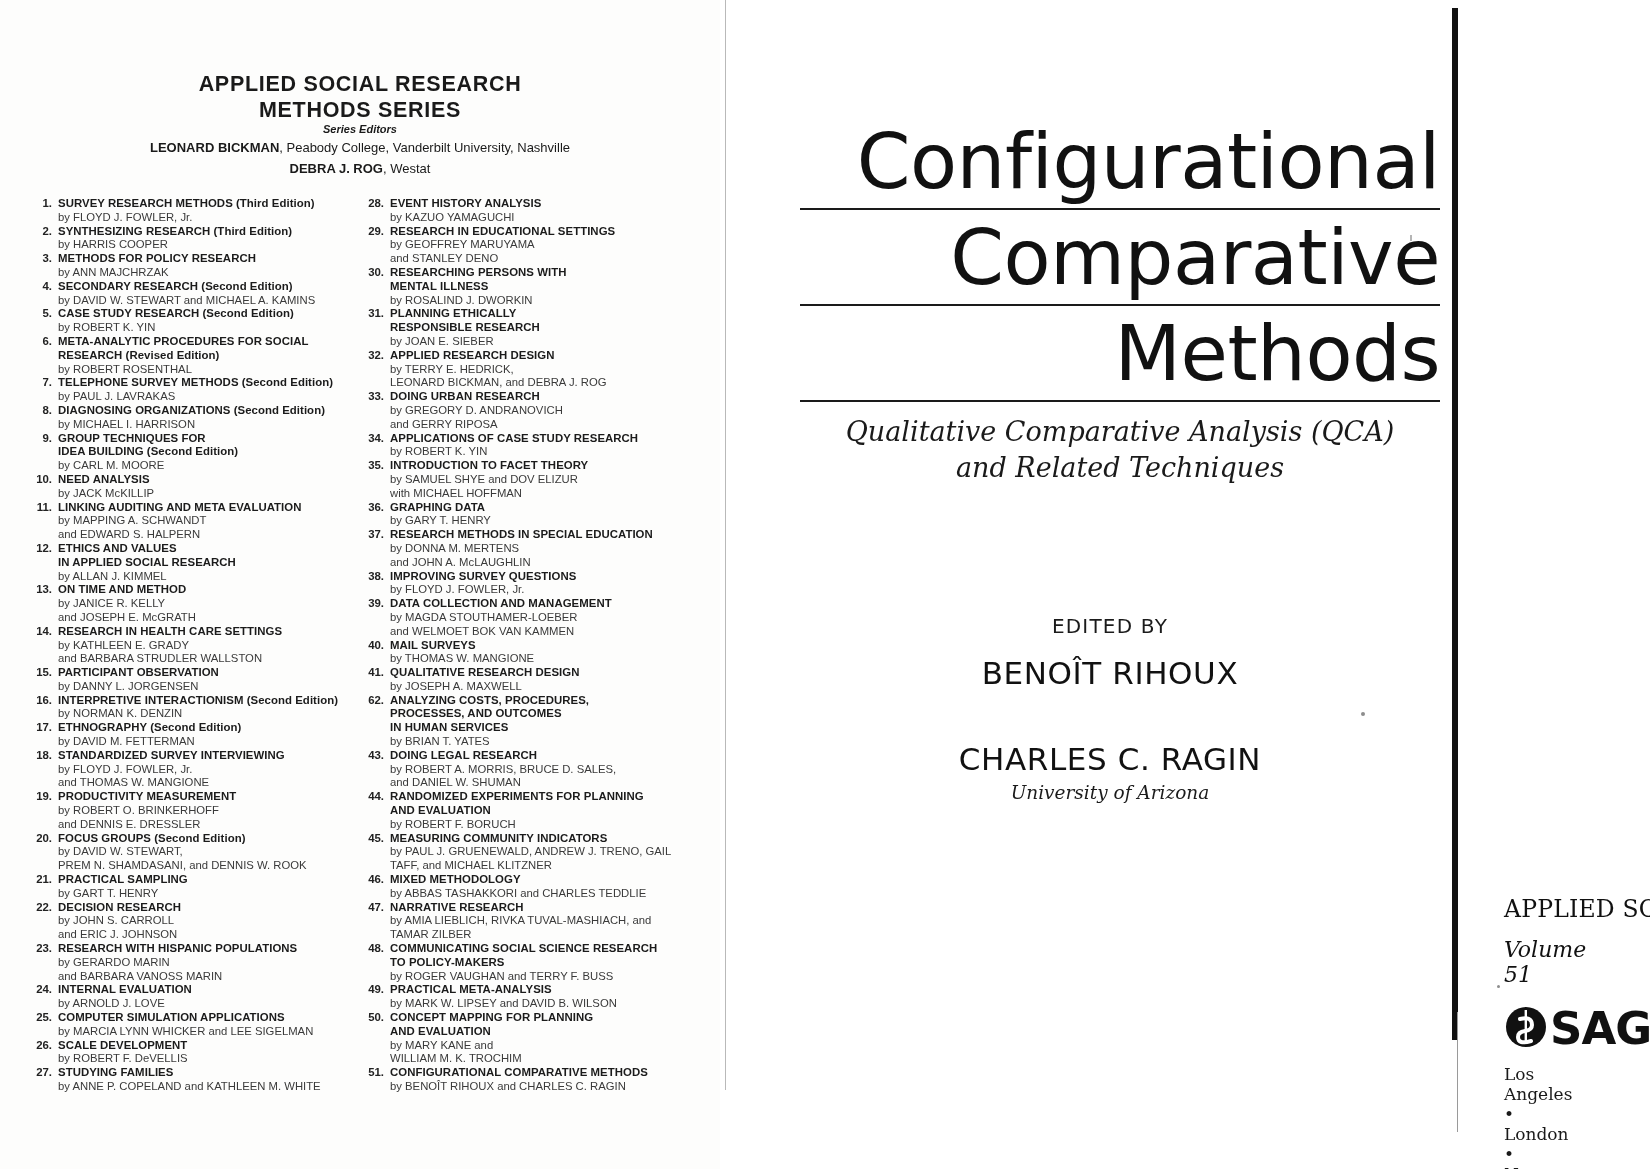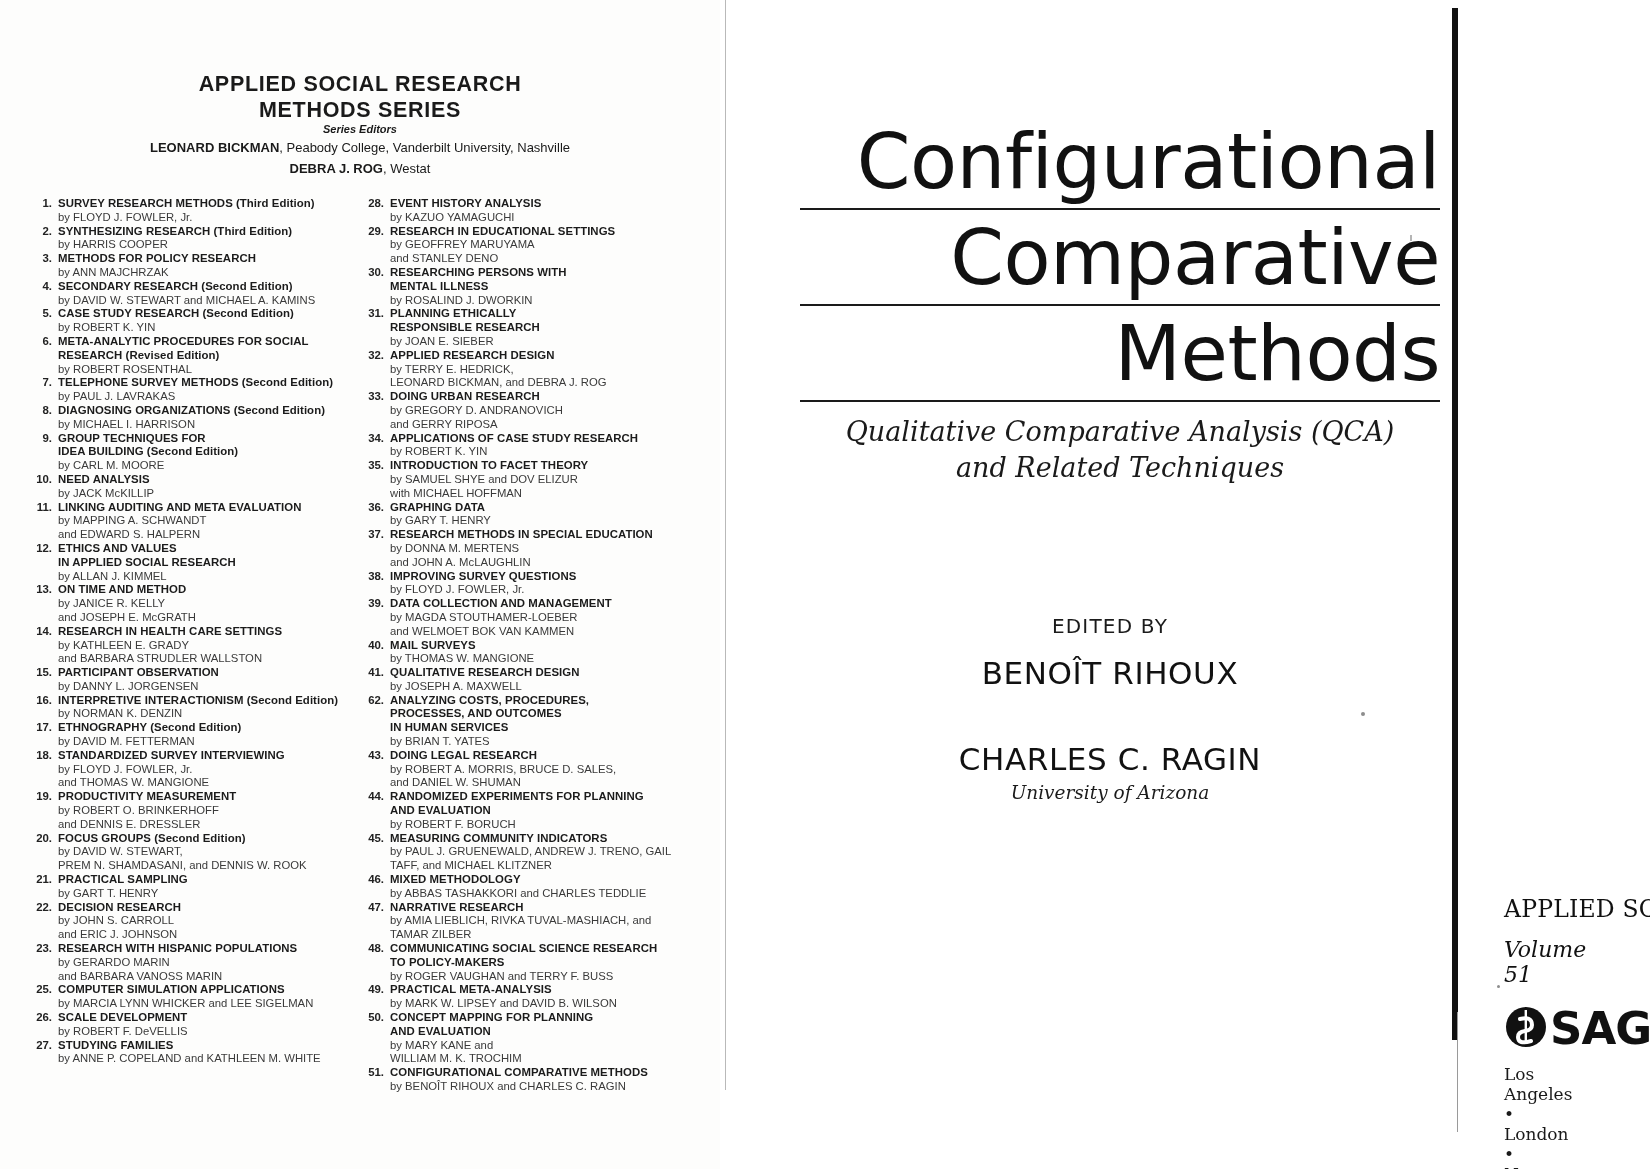--- a/index.html
+++ b/index.html
@@ -445,20 +445,27 @@
               <div class="cat-author">by JOHN S. CARROLL</div>
               <div class="cat-author">and ERIC J. JOHNSON</div>
             </div>
           </div>
           <div class="cat-item">
             <div class="cat-num">23.</div>
             <div class="cat-body">
               <div class="cat-title">RESEARCH WITH HISPANIC POPULATIONS</div>
               <div class="cat-author">by GERARDO MARIN</div>
               <div class="cat-author">and BARBARA VANOSS MARIN</div>
+            </div>
+          </div>
+          <div class="cat-item">
+            <div class="cat-num">24.</div>
+            <div class="cat-body">
+              <div class="cat-title">INTERNAL EVALUATION</div>
+              <div class="cat-author">by ARNOLD J. LOVE</div>
             </div>
           </div>
           <div class="cat-item">
             <div class="cat-num">25.</div>
             <div class="cat-body">
               <div class="cat-title">COMPUTER SIMULATION APPLICATIONS</div>
               <div class="cat-author">by MARCIA LYNN WHICKER and LEE SIGELMAN</div>
             </div>
           </div>
           <div class="cat-item">

